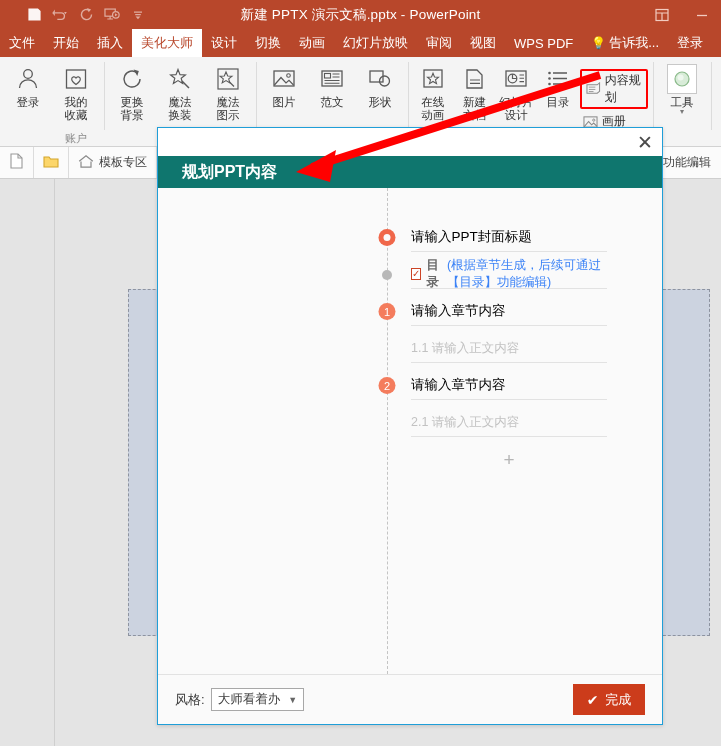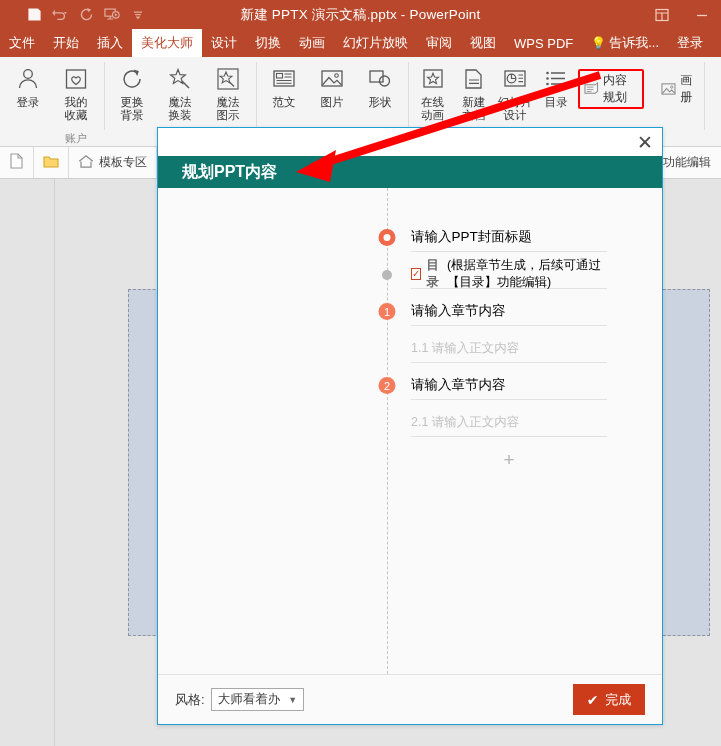--- a/index.html
+++ b/index.html
@@ -78,21 +78,21 @@
   .bigbtn .ico { height: 30px; display: flex; align-items: center; justify-content: center; color: #5a5a5a; }
   .bigbtn .lbl {
     font-size: 11.5px; color: #333333; text-align: center; line-height: 13px;
     margin-top: 2px; white-space: pre-line;
   }
   .bigbtn.boxed .ico {
     width: 30px; height: 30px; border: 1px solid #c8c8c8; background: #fff;
   }
   .bigbtn .caret { font-size: 8px; color: #7a7a7a; line-height: 6px; }
 
-  .smalllist { display: flex; flex-direction: row; gap: 14px; padding-top: 9px; }
+  .smalllist { display: flex; flex-direction: column; gap: 3px; padding-top: 9px; }
   .smallbtn { display: flex; align-items: center; gap: 4px; font-size: 12px; color: #303030; padding: 1px 3px; }
   .smallbtn .ico { color: #6a6a6a; display: flex; }
   .highlight-box {
     border: 2px solid #ff0000; border-radius: 2px; padding: 1px 4px;
   }
 
   
   .plugbar {
     position: absolute; left: 0; top: 147px; width: 721px; height: 32px;
     background: #fbfbfb; border-bottom: 1px solid #cfcfcf;
@@ -169,21 +169,21 @@
   }
   .field .ph { color: #000000; font-size: 13.5px; }
   .field.sub .ph { font-size: 12.5px; color: #c2c2c2; }
   .toc-line { display: flex; align-items: center; gap: 5px; }
   .chk {
     width: 12px; height: 12px; border: 1px solid #cc4426; background: #ffffff;
     display: flex; align-items: center; justify-content: center;
     color: #cc4426; font-size: 10px; line-height: 1;
   }
   .toc-strong { font-size: 12.5px; color: #6b6b6b; font-weight: bold; }
-  .toc-note { font-size: 12.5px; color: #000000; }
+  .toc-note { font-size: 12.5px; color: #3b82f6; }
   .addrow {
     position: absolute; left: 253px; right: 55px; height: 30px;
     display: flex; align-items: center; justify-content: center;
     color: #b5b5b5; font-size: 19px; line-height: 1;
   }
 
   .dlg-footer {
     height: 50px; background: #fafafa; border-top: 1px solid #e2e2e2;
     display: flex; align-items: center; padding: 0 17px; flex: 0 0 auto;
   }
@@ -343,35 +343,35 @@
         </div>
         <div class="group-label">美</div>
       </div>
 
       <div class="group">
         <div class="group-items">
           <div class="bigbtn">
             <span class="ico">
               <svg width="26" height="26" viewBox="0 0 26 26">
                   <rect x="3" y="5" width="20" height="15" fill="none" stroke="#5a5a5a" stroke-width="1.3"></rect>
+                  <circle cx="17.5" cy="9.5" r="1.8" fill="none" stroke="#5a5a5a" stroke-width="1.1"></circle>
+                  <path d="M3.4 19 10 11.5l5 5.5 3-2.7 4.5 4.7" fill="none" stroke="#5a5a5a" stroke-width="1.2"></path>
+                </svg>
+            </span>
+            <span class="lbl">图片</span>
+          </div>
+          <div class="bigbtn">
+            <span class="ico">
+              <svg width="26" height="26" viewBox="0 0 26 26">
+                  <rect x="3" y="5" width="20" height="15" fill="none" stroke="#5a5a5a" stroke-width="1.3"></rect>
                   <rect x="5.5" y="7.5" width="6" height="4.5" fill="none" stroke="#5a5a5a" stroke-width="1.1"></rect>
                   <path stroke="#5a5a5a" stroke-width="1.1" d="M13.5 8h7M13.5 11h7M5.5 14.5h15M5.5 17.3h15"></path>
                 </svg>
             </span>
             <span class="lbl">范文</span>
-          </div>
-          <div class="bigbtn">
-            <span class="ico">
-              <svg width="26" height="26" viewBox="0 0 26 26">
-                  <rect x="3" y="5" width="20" height="15" fill="none" stroke="#5a5a5a" stroke-width="1.3"></rect>
-                  <circle cx="17.5" cy="9.5" r="1.8" fill="none" stroke="#5a5a5a" stroke-width="1.1"></circle>
-                  <path d="M3.4 19 10 11.5l5 5.5 3-2.7 4.5 4.7" fill="none" stroke="#5a5a5a" stroke-width="1.2"></path>
-                </svg>
-            </span>
-            <span class="lbl">图片</span>
           </div>
           <div class="bigbtn">
             <span class="ico">
               <svg width="26" height="26" viewBox="0 0 26 26">
                   <rect x="3" y="5" width="13" height="11" fill="none" stroke="#5a5a5a" stroke-width="1.3"></rect>
                   <circle cx="17.5" cy="15" r="5" fill="none" stroke="#5a5a5a" stroke-width="1.3"></circle>
                 </svg>
             </span>
             <span class="lbl">形状</span>
           </div>
@@ -443,20 +443,35 @@
                     <path d="M1.3 12.5 6 7l3.2 3.5L11.4 8.6 14.7 12" fill="none" stroke="#8a8a8a" stroke-width="1.1"></path>
                   </svg>
               </span>
               <span>画册</span>
             </div>
           </div>
         </div>
         <div class="group-label"></div>
       </div>
 
+      <div class="group">
+        <div class="group-items">
+          <div class="bigbtn boxed">
+            <span class="ico">
+              <svg width="22" height="22" viewBox="0 0 22 22">
+                  <circle cx="11" cy="11" r="7" fill="#d8ecd8" stroke="#8ab98a" stroke-width="1.2"></circle>
+                  <circle cx="9.6" cy="9.6" r="3" fill="#eef7ee"></circle>
+                </svg>
+            </span>
+            <span class="lbl">工具</span>
+            <span class="caret">▾</span>
+          </div>
+        </div>
+        <div class="group-label"></div>
+      </div>
 
       <div class="group">
         <div class="group-items">
           <div class="bigbtn">
             
             
           </div>
         </div>
 
       </div>

